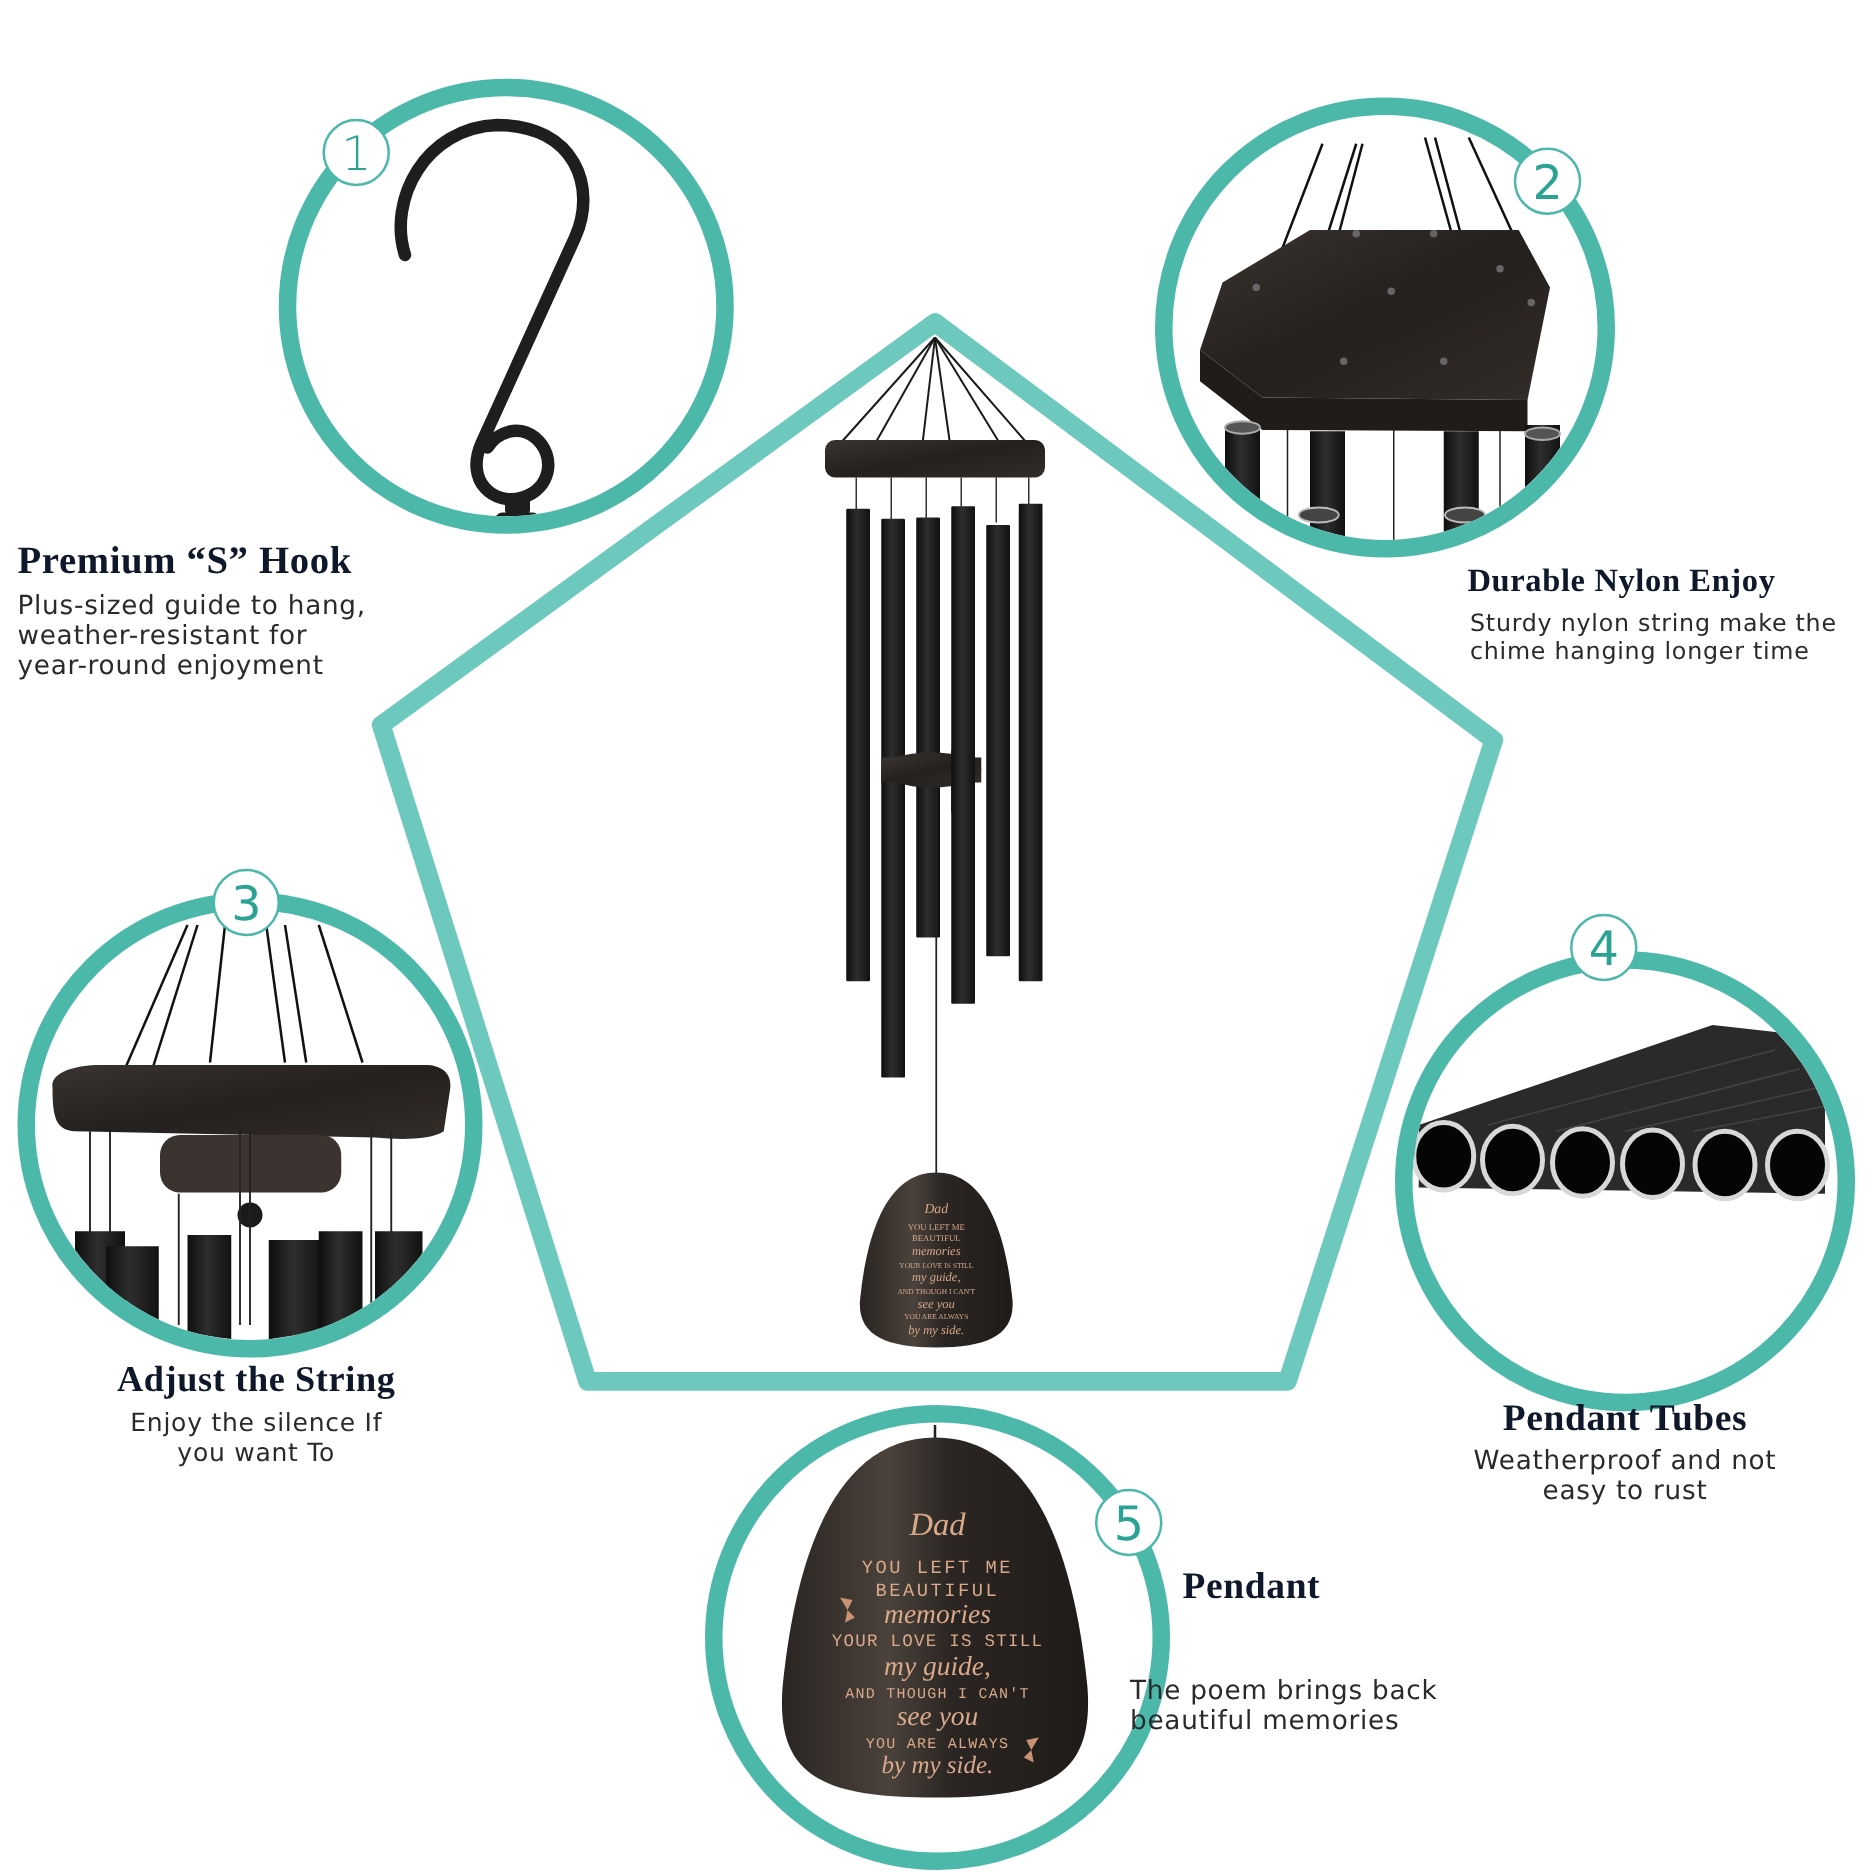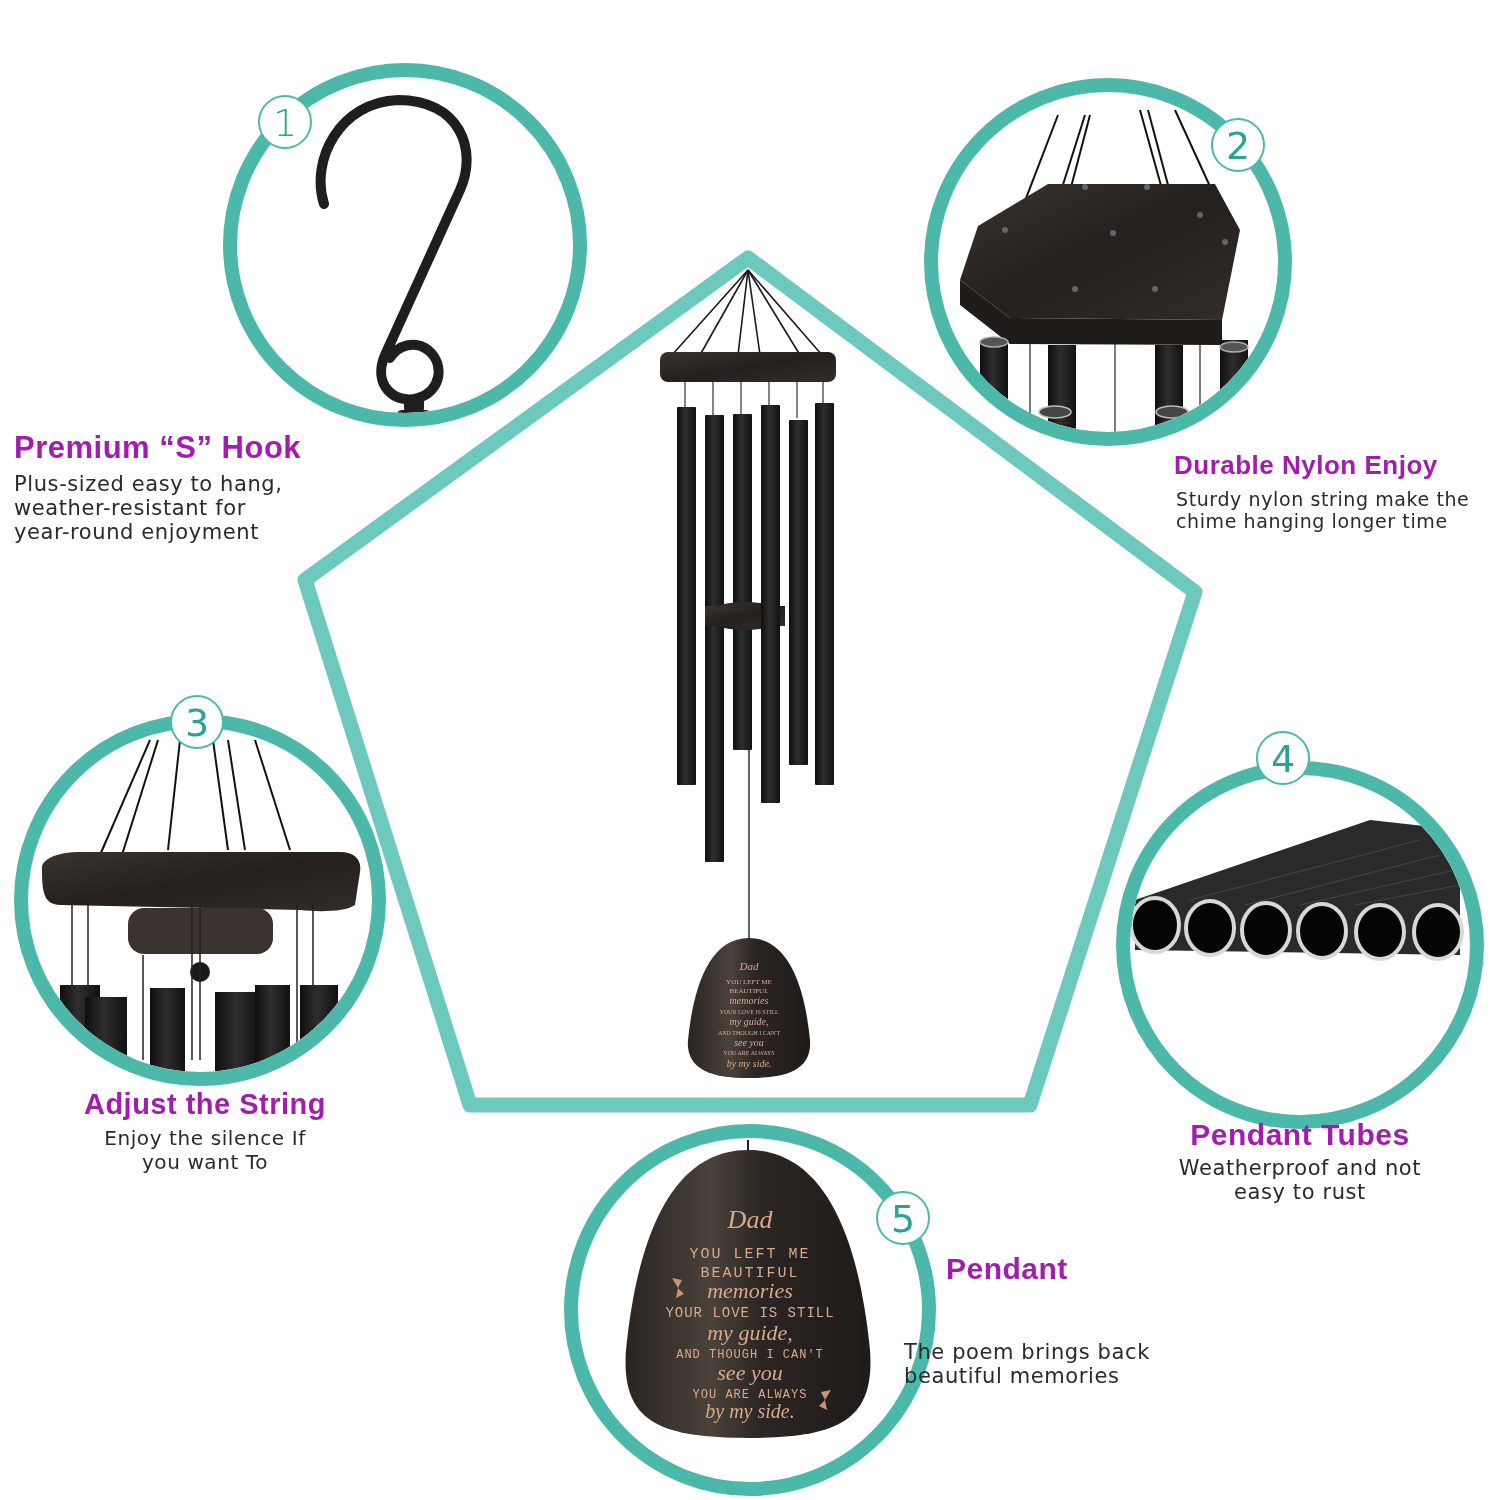--- a/index.html
+++ b/index.html
@@ -1,18 +1,18 @@
 <!DOCTYPE html>
 <html><head>
 <meta charset="utf-8">
 <style>
   html, body { margin:0; padding:0; background:#ffffff; }
   body { width:1500px; height:1500px; position:relative; overflow:hidden; font-family:"Liberation Sans", sans-serif; }
   .canvas { position:absolute; left:0; top:0; width:1500px; height:1500px; }
-  .feature-title { position:absolute; color:#a21caf; font-weight:bold; font-family:Liberation Sans, sans-serif; letter-spacing:0.5px; white-space:nowrap; }
+  .feature-title { position:absolute; color:#0f172a; font-weight:bold; font-family:Liberation Serif, serif; letter-spacing:0.5px; white-space:nowrap; }
   .feature-desc { position:absolute; color:#2a2a2a; font-family:"DejaVu Sans", sans-serif; font-size:21px; line-height:24px; letter-spacing:0.6px; white-space:pre-line; }
   .center { text-align:center; }
 </style>
 </head>
 <body>
 
 <svg class="canvas" width="1500" height="1500" viewBox="0 0 1500 1500" xmlns="http://www.w3.org/2000/svg">
   <defs>
     <linearGradient id="tubeGrad" x1="0" x2="1" y1="0" y2="0">
       <stop offset="0" stop-color="#0e0e0e"></stop>
@@ -248,21 +248,21 @@
     <circle cx="1283" cy="758" r="26" fill="#fff" stroke="#4cb8aa" stroke-width="2"></circle>
     <text x="1283" y="772" text-anchor="middle" font-family="DejaVu Sans, sans-serif" font-size="38" fill="#2aa393">4</text>
   </g>
   <g>
     <circle cx="903" cy="1218" r="26" fill="#fff" stroke="#4cb8aa" stroke-width="2"></circle>
     <text x="903" y="1232" text-anchor="middle" font-family="DejaVu Sans, sans-serif" font-size="38" fill="#2aa393">5</text>
   </g>
 </svg>
 
 <div class="feature-title" style="left:14px; top:430px; font-size:31px;">Premium “S” Hook</div>
-<div class="feature-desc" style="left:14px; top:472px;">Plus-sized easy to hang,
+<div class="feature-desc" style="left:14px; top:472px;">Plus-sized guide to hang,
 weather-resistant for
 year-round enjoyment</div>
 
 <div class="feature-title" style="left:1174px; top:450px; font-size:26px;">Durable Nylon Enjoy</div>
 <div class="feature-desc" style="left:1176px; top:488px; font-size:19px; line-height:22px;">Sturdy nylon string make the
 chime hanging longer time</div>
 
 <div class="feature-title center" style="left:40px; width:330px; top:1088px; font-size:29px;">Adjust the String</div>
 <div class="feature-desc center" style="left:40px; width:330px; top:1126px; font-size:20px;">Enjoy the silence If
 you want To</div>

